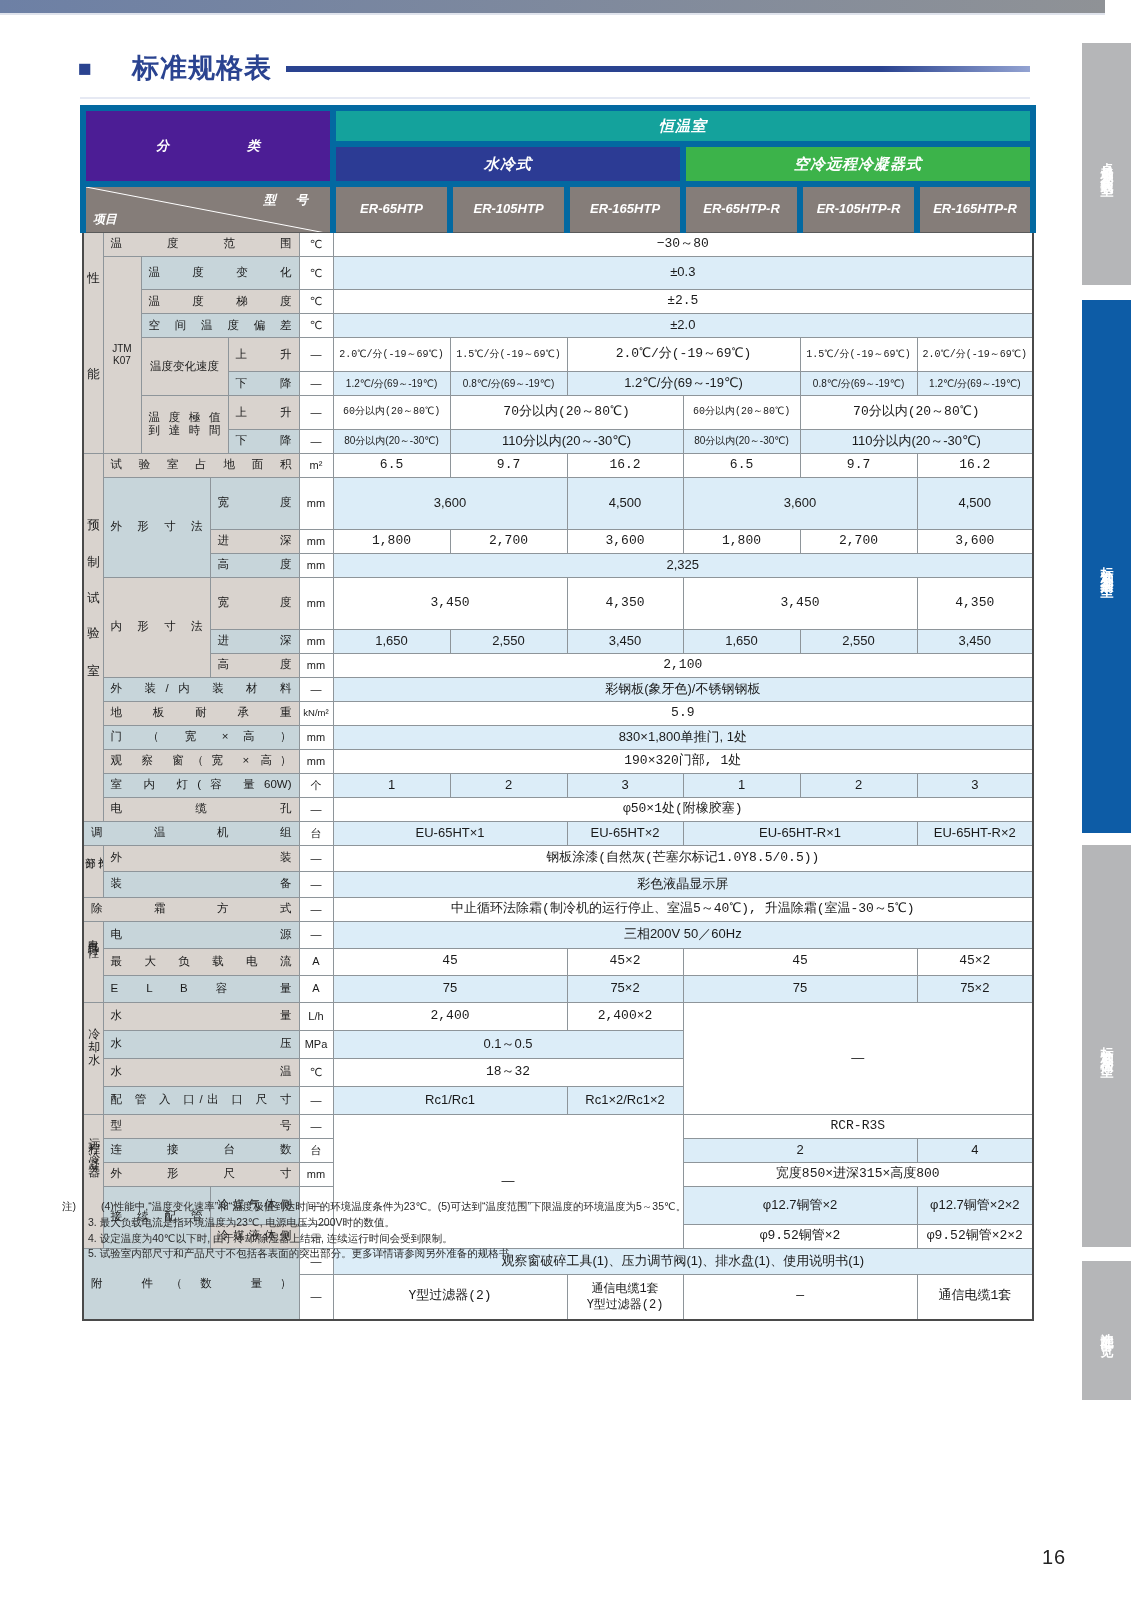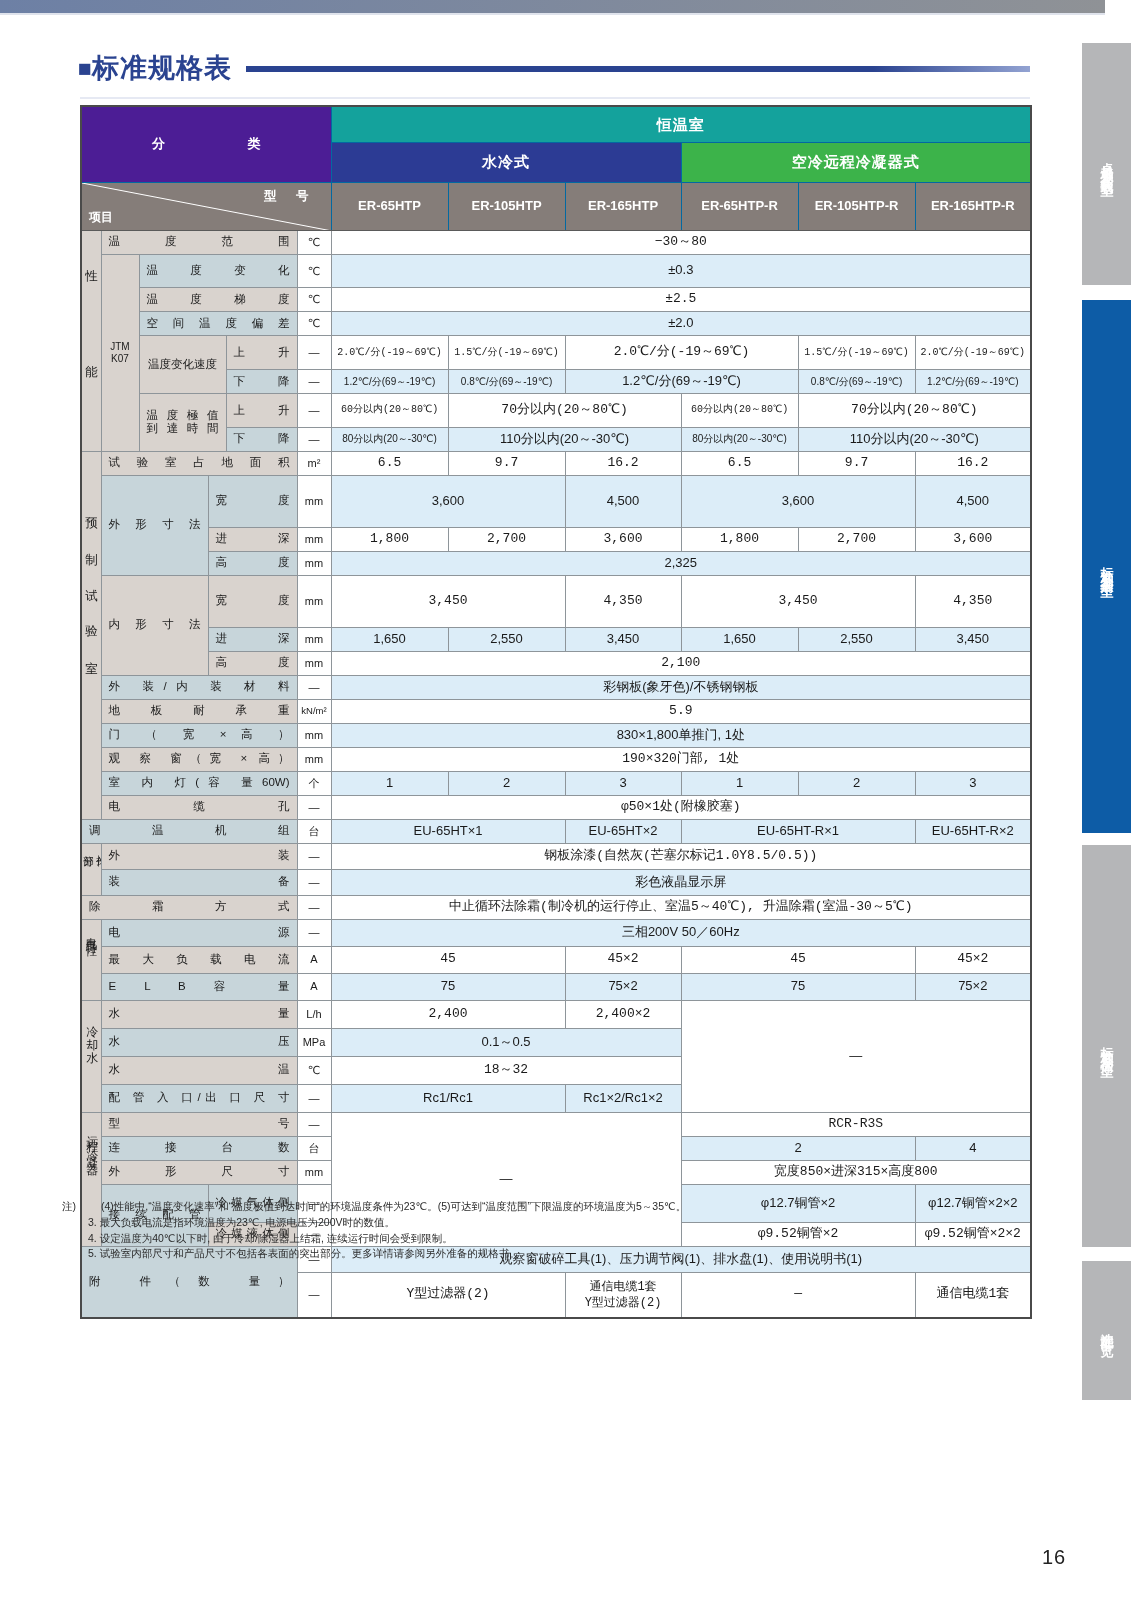--- a/index.html
+++ b/index.html
@@ -9,21 +9,21 @@
     overflow:hidden;
   }
   
   .topbar{position:absolute;left:0;top:0;width:1105px;height:13px;
     background:linear-gradient(to right,#6d80a5,#8f9296);}
   .topbar-under{position:absolute;left:0;top:13px;width:1105px;height:2px;background:#dfe3ec;}
 
   
   .title-row{position:absolute;left:78px;top:55px;width:952px;display:flex;align-items:center;}
   .title-marker{color:#2a4390;font-size:23px;font-weight:bold;line-height:1;}
-  .page-title{color:#2a4390;font-size:27px;font-weight:bold;letter-spacing:1px;line-height:1;}
+  .page-title{color:#2a4390;font-size:27px;font-weight:bold;letter-spacing:1px;line-height:1;margin-left:40px;}
   .title-line{flex:1;height:6px;margin-left:14px;
     background:linear-gradient(to right,#2a4390 80%,#93a3d2);}
   .title-underglow{position:absolute;left:80px;top:97px;width:950px;height:2px;background:#e6e9f3;}
 
   
   .side-tab{position:absolute;left:1082px;width:49px;display:flex;align-items:center;justify-content:center;}
   .side-tab .vtext{writing-mode:vertical-rl;color:#fff;font-weight:bold;font-size:13px;letter-spacing:3px;}
   .tab-gray{background:#b5b6b8;}
   .tab-blue{background:#0d5ca6;}
   .tab1{top:43px;height:242px;}
@@ -34,21 +34,21 @@
   
   .tablewrap{position:absolute;left:80px;top:105px;}
   table{border-collapse:collapse;table-layout:fixed;width:950px;border:2px solid #4a4a4a;}
   td{border:1px solid #8e959a;overflow:hidden;text-align:center;vertical-align:middle;
      font-size:13px;color:#1a1a1a;padding:0;line-height:1.15;}
   tr{height:24px;}
   tr.h1{height:36px;} tr.h2{height:40px;} tr.h3{height:48px;}
   tr.acc1{height:26px;} tr.acc2{height:46px;}
 
   
-  .hcell{border:1px solid #0369a1;color:#fff;font-weight:bold;}
+  .hcell{border:6px solid #0369a1;color:#fff;font-weight:bold;font-style:italic;}
   .hdr-room{background:#14a29c;font-size:15px;letter-spacing:1px;}
   .hdr-water{background:#2c3b94;font-size:15px;letter-spacing:1px;}
   .hdr-air{background:#3cb34a;font-size:15px;letter-spacing:1px;}
   .hdr-model{background:#857d79;font-size:13px;}
   tr.h3 td{border-bottom:1px solid #5a5a5a;}
   .clsf{background:#4c1d95;font-size:13px;text-align:justify;text-align-last:justify;padding:0 70px;}
   .diag{background:#857d79;position:relative;}
   .diag svg{position:absolute;left:0;top:0;}
   .diag .model-lbl{position:absolute;top:6px;right:14px;font-size:12.5px;font-weight:bold;color:#fff;letter-spacing:8px;}
   .diag .item-lbl{position:absolute;left:7px;bottom:5px;font-size:12px;font-weight:bold;color:#fff;}

